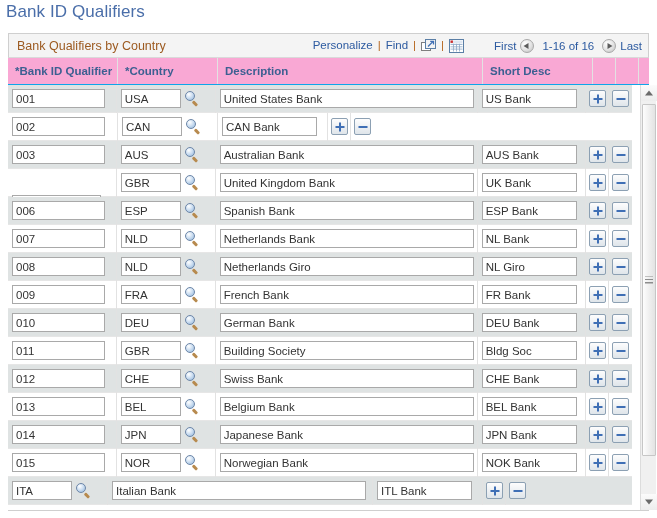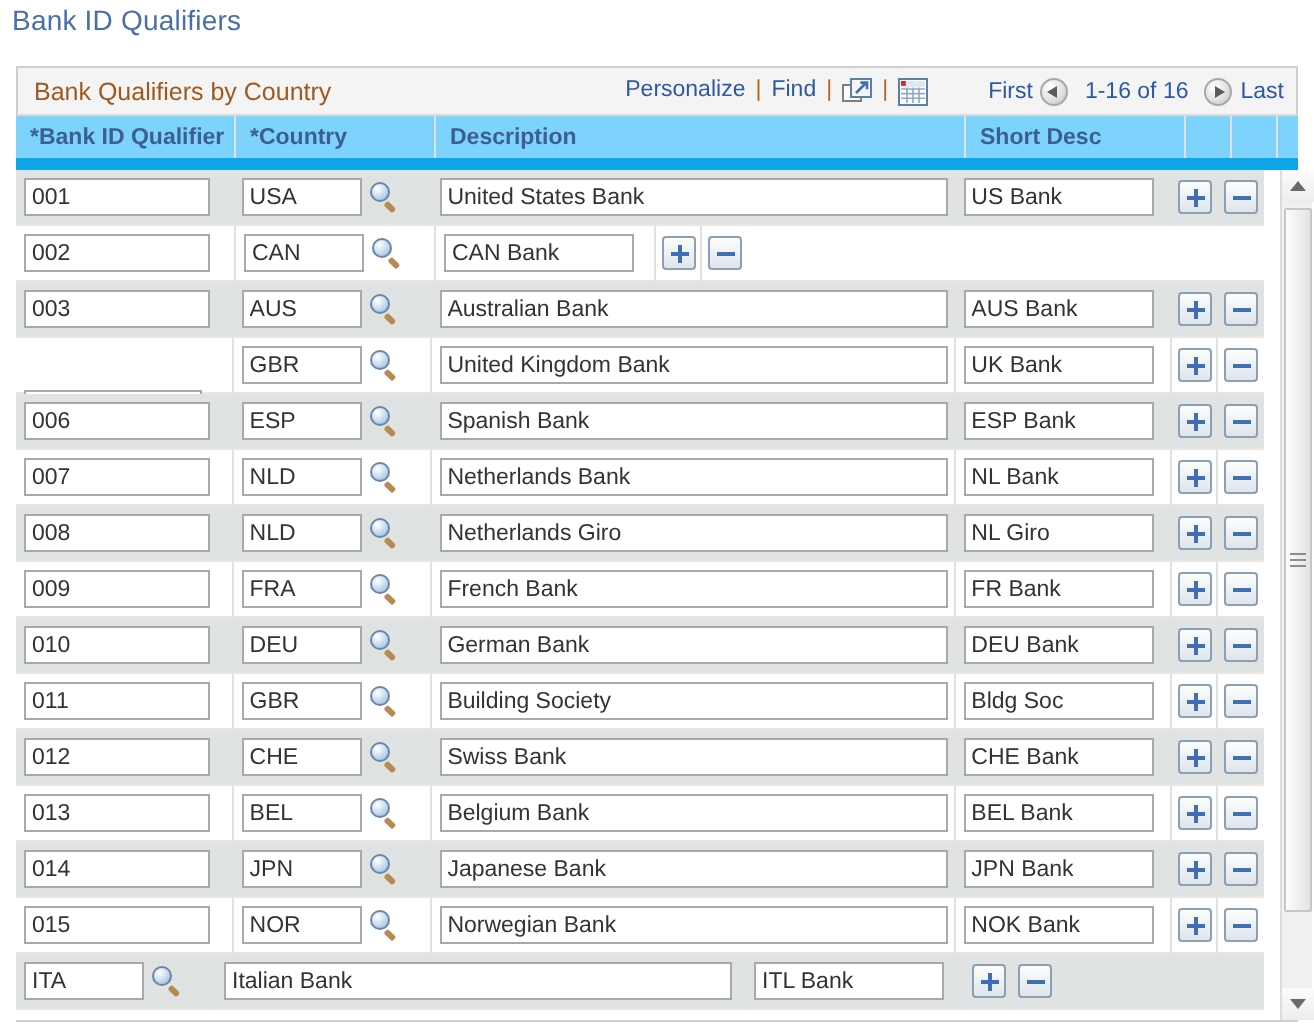--- a/index.html
+++ b/index.html
@@ -14,21 +14,21 @@
     height: 518px;
     overflow: hidden;
     background: #ffffff;
   }
 
   
   .page-title {
     position: absolute;
     left: 6px;
     top: 2px;
-    font-size: 14px;
+    font-size: 17px;
     color: #4a6ea9;
     letter-spacing: 0.1px;
     white-space: nowrap;
   }
 
   
   .grid-frame {
     position: absolute;
     left: 8px;
     top: 33px;
@@ -140,22 +140,22 @@
   .nav-arrow.right::after { border-left: 5px solid #5c5c5c;  margin-left: 1px; }
 
   
   .col-head-row {
     position: absolute;
     left: 8px;
     top: 58px;
     width: 641px;
     height: 27px;
     box-sizing: border-box;
-    background: #7dd3fc;
-    border-bottom: 6px solid #0ea5e9;
+    background: #f9a8d4;
+    border-bottom: 1px solid #0ea5e9;
     display: flex;
   }
   .col-head {
     font-size: 11.5px;
     font-weight: bold;
     color: #3c5f91;
     display: flex;
     align-items: center;
     padding-left: 7px;
     box-sizing: border-box;

